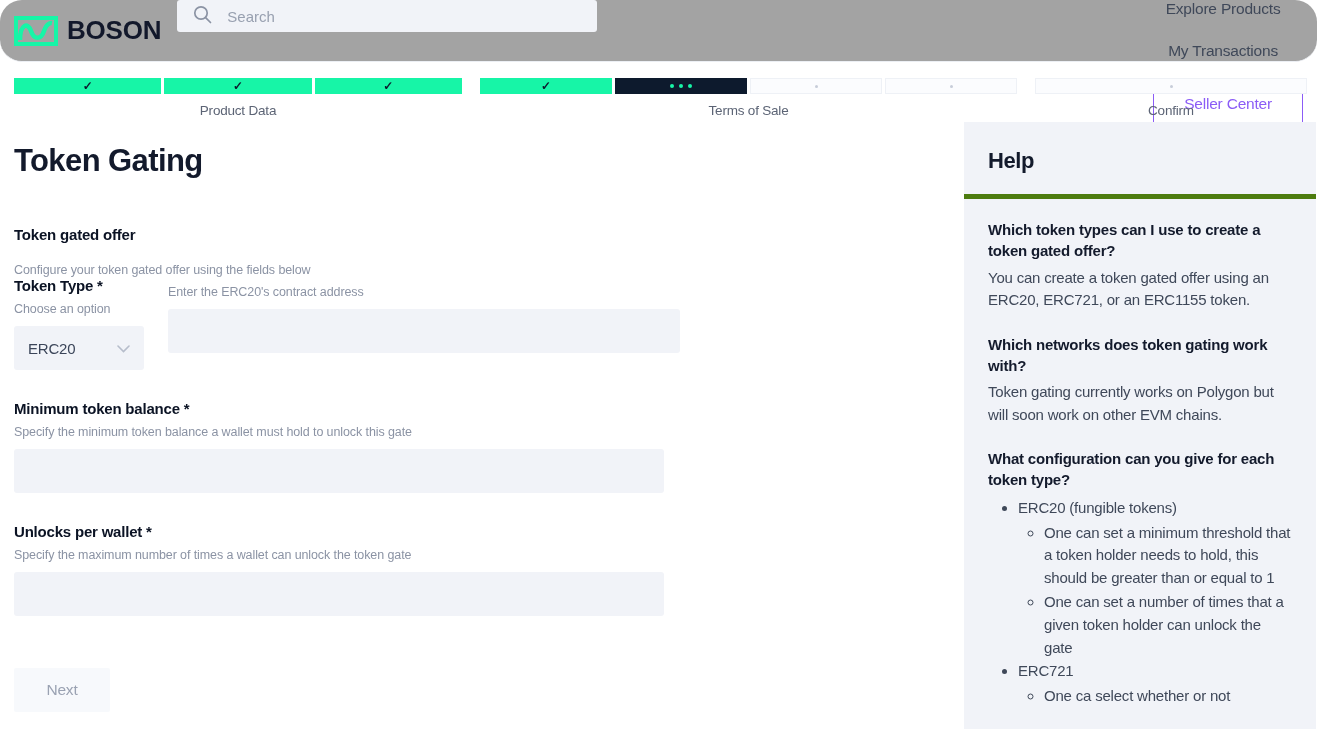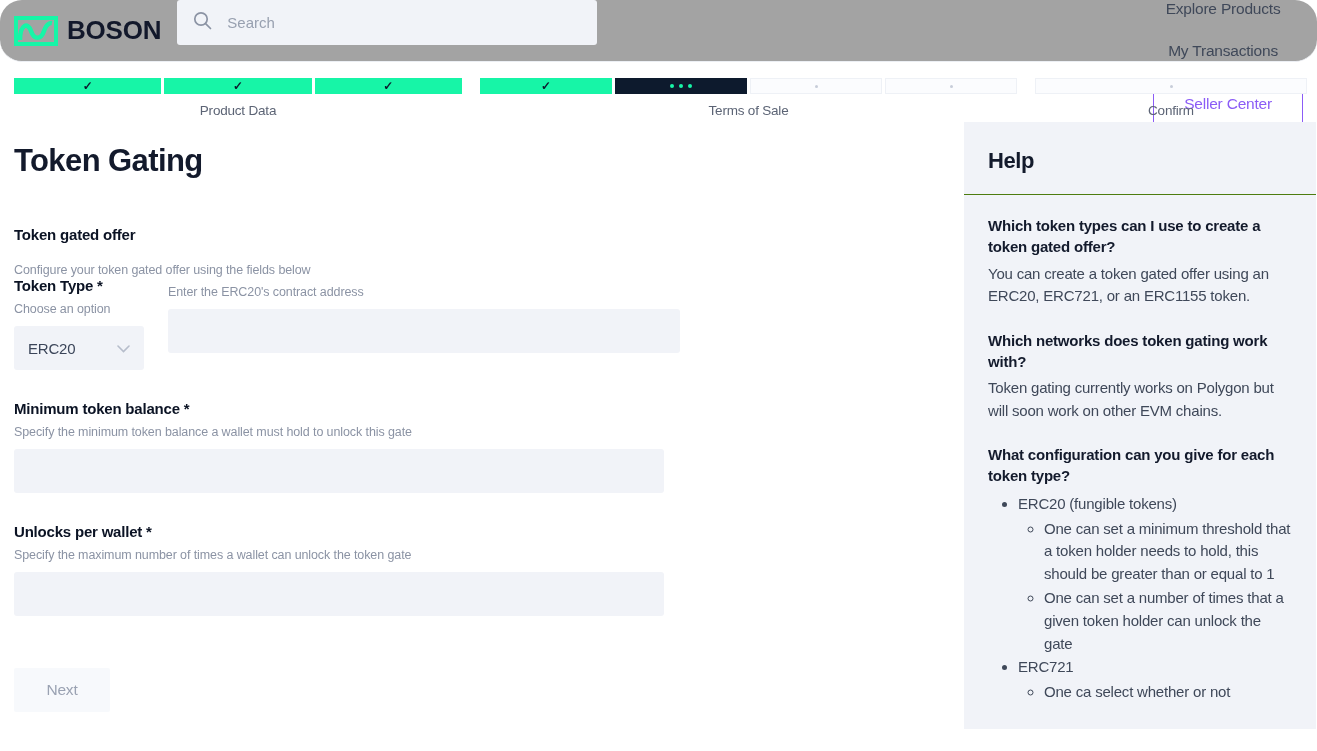--- a/index.html
+++ b/index.html
@@ -30,21 +30,21 @@
     display: block;
     position: relative;
   }
   #logo-mark svg { display:block; position:absolute; left:-1px; top:-1px; }
   #brand-name {
     font-size: 26px; font-weight: 700; letter-spacing: -0.2px;
     color: #12182b;
   }
   #search-box {
     margin-left: 16px;
-    width: 420px; height: 45px;
+    width: 420px; height: 32px;
     background: #f1f3f8;
     border-radius: 3px;
     display: flex; align-items: center;
     padding: 0 16px;
     gap: 13px;
   }
   #search-box .mag { flex: 0 0 auto; }
   #search-input {
     border: none; outline: none; background: transparent;
     font-family: "Liberation Sans", sans-serif;
@@ -146,21 +146,21 @@
   
   #help-panel {
     margin-top: 4px;
     background: #f1f3f8;
     width: 352px;
     height: 607px;
     overflow: hidden;
   }
   #help-head {
     padding: 26px 24px 20px 24px;
-    border-bottom: 1px solid #4d7c0f;
+    border-bottom: 5px solid #4d7c0f;
   }
   #help-title { font-size: 22px; font-weight: 700; letter-spacing: -0.4px; color: #131a2c; }
   #help-body { padding: 20px 24px 0 24px; }
   .faq-q {
     font-size: 15px; font-weight: 700; line-height: 1.42;
     letter-spacing: -0.2px; color: #131a2c;
   }
   .faq-a {
     font-size: 15px; line-height: 1.5; color: #3f4859;
     margin-top: 5px; letter-spacing: -0.2px;

